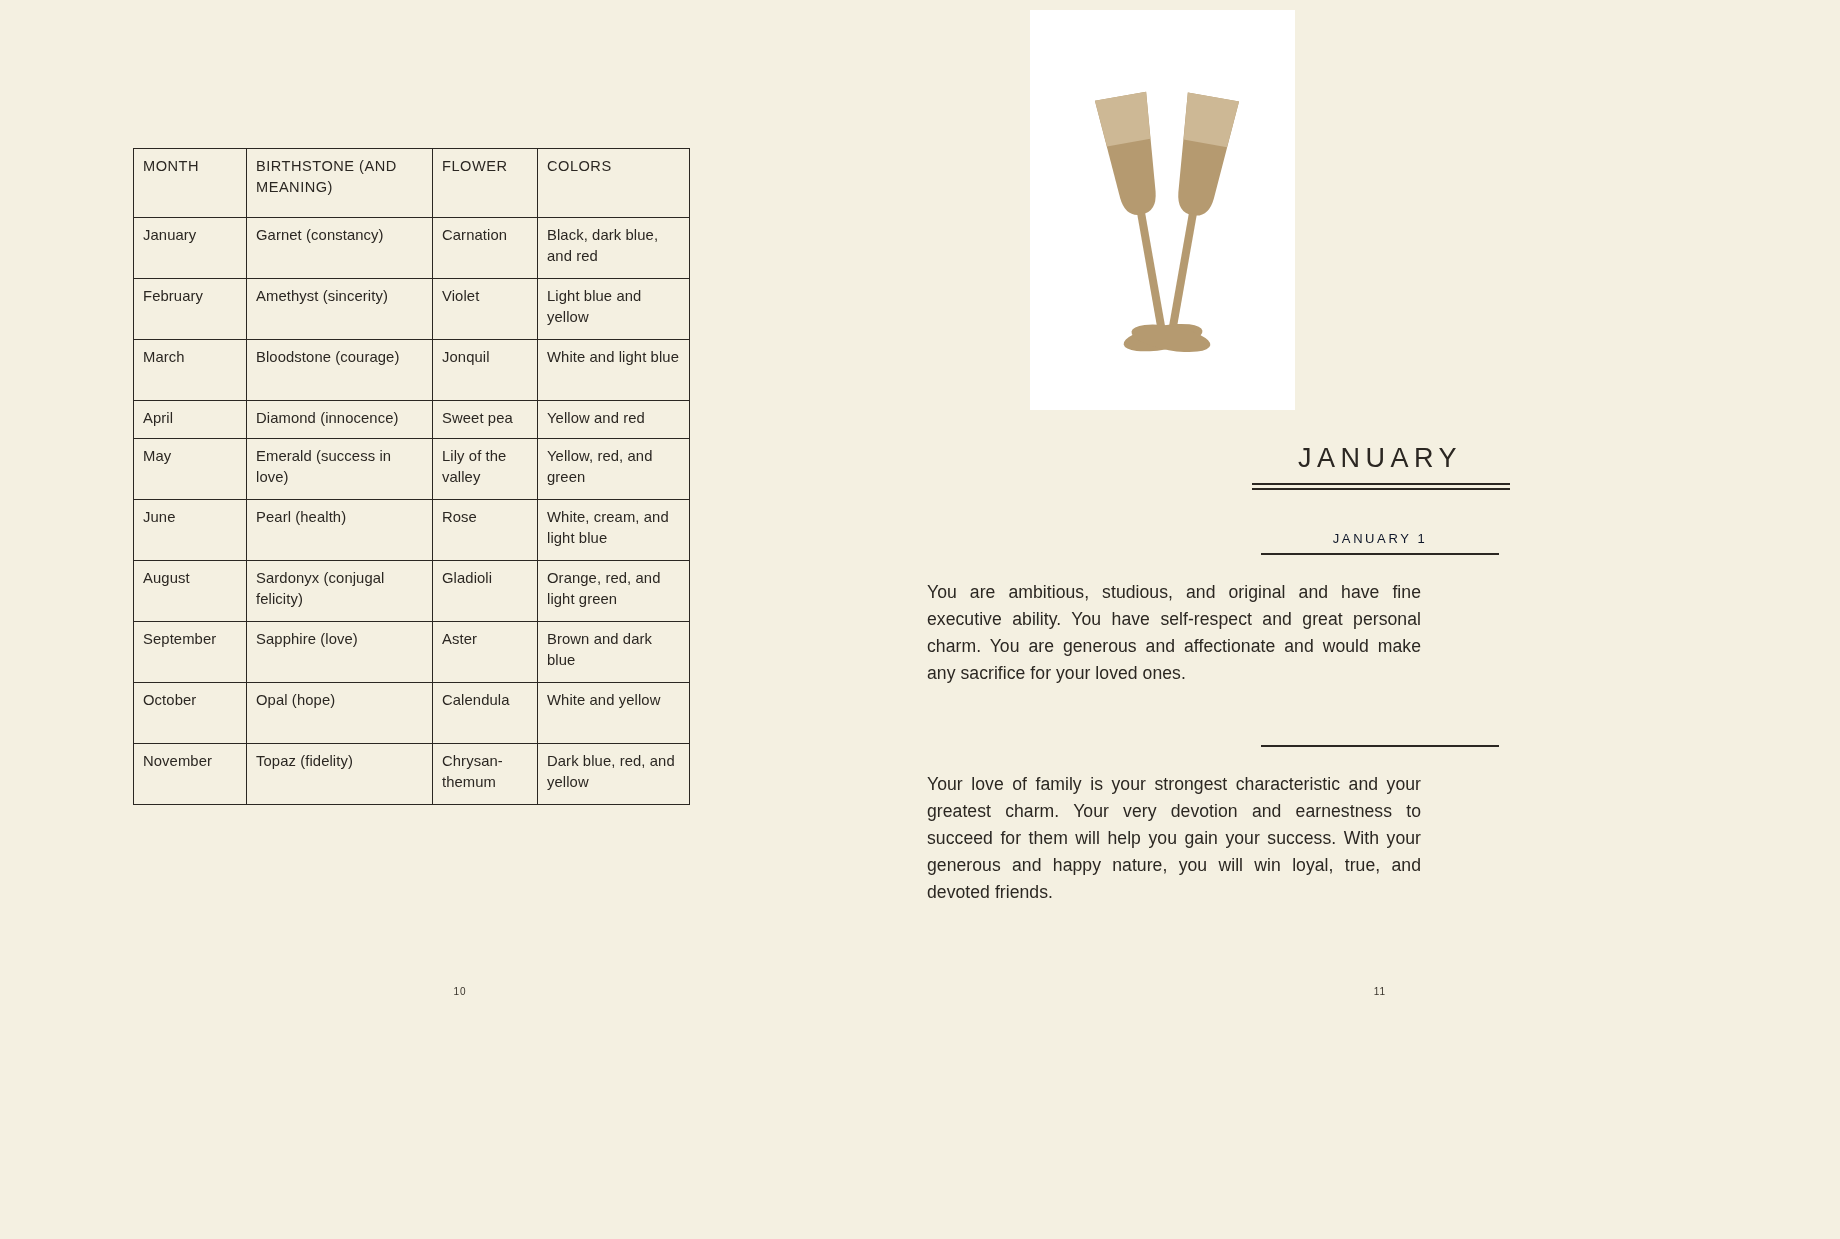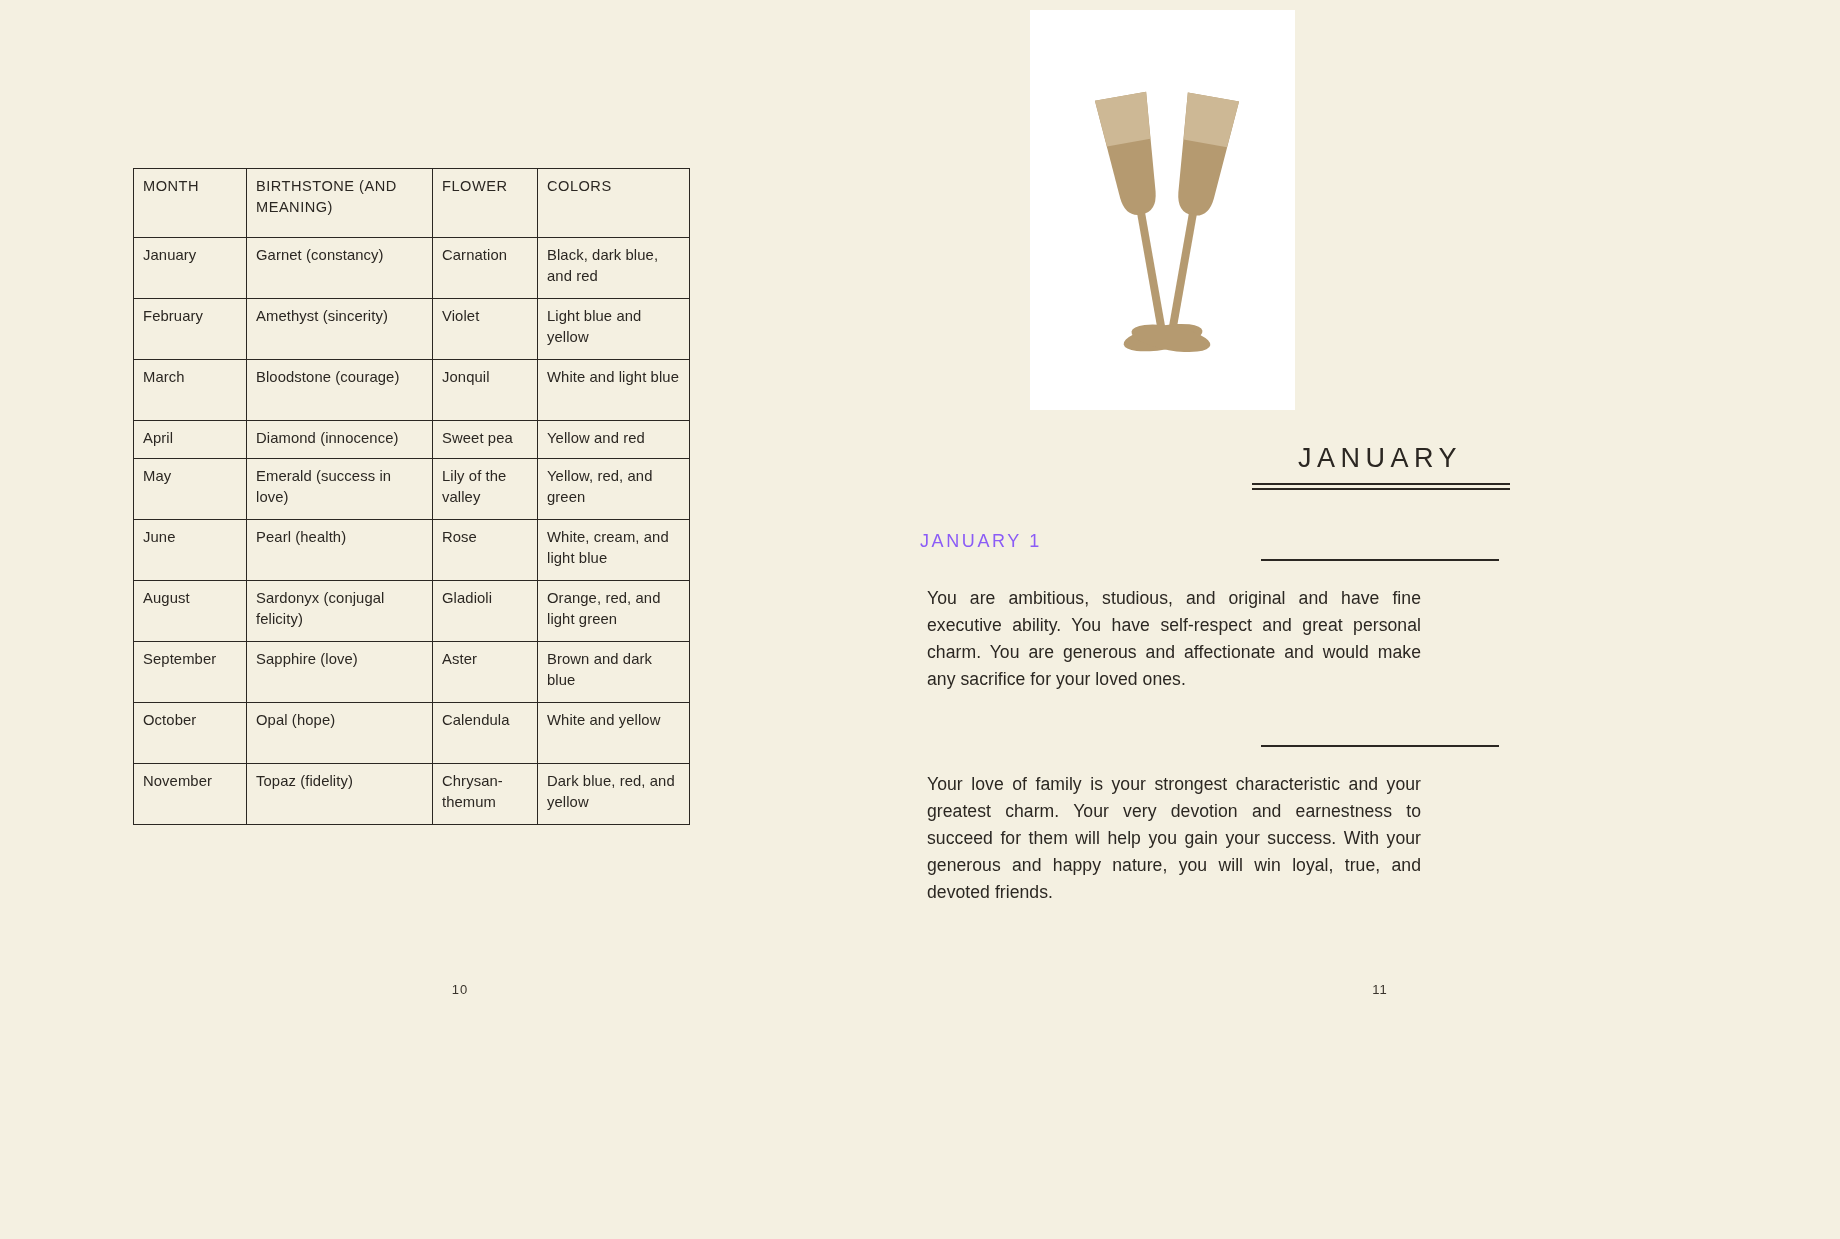--- a/index.html
+++ b/index.html
@@ -35,21 +35,20 @@
   }
 
   .birth-table {
     position: absolute;
     left: 133px;
     top: 148px;
     width: 556px;
     border-collapse: collapse;
     table-layout: fixed;
     background: #f4f0e1;
-    margin-top: 20px;
   }
   .birth-table th,
   .birth-table td {
     border: 1.6px solid #2b2722;
     vertical-align: top;
     padding: 7px 9px 9px 9px;
     font-size: 14.8px;
     line-height: 1.42;
     letter-spacing: 0.1px;
     font-weight: 400;
@@ -64,21 +63,21 @@
   }
   .col-month   { width: 113px; }
   .col-stone   { width: 186px; }
   .col-flower  { width: 105px; }
   .col-colors  { width: 152px; }
 
   .row-h-1 td { height: 44px; }
 
   .folio {
     position: absolute;
-    font-size: 13px;
+    font-size: 10px;
     letter-spacing: 1px;
     color: #3a342c;
     width: 100%;
     text-align: center;
     bottom: 242px;
     left: 0;
   }
   .folio-left  { bottom: 242px; }
   .folio-right { bottom: 242px; }
 
@@ -120,24 +119,25 @@
 
   .entry {
     position: absolute;
     left: 0;
     width: 920px;
   }
   .entry-1 { top: 531px; }
   .entry-2 { top: 738px; }
 
   .entry-title {
-    font-size: 18px;
+    text-align: center;
+    font-size: 13px;
     letter-spacing: 2.6px;
     font-weight: 400;
-    color: #8b5cf6;
+    color: #0f172a;
   }
   .entry-rule {
     margin: 7px auto 0 auto;
     width: 238px;
     border-top: 2.2px solid #2b2722;
     height: 0;
   }
   .entry-body {
     margin: 24px 0 0 1px;
     padding: 0 13px 0 6px;

